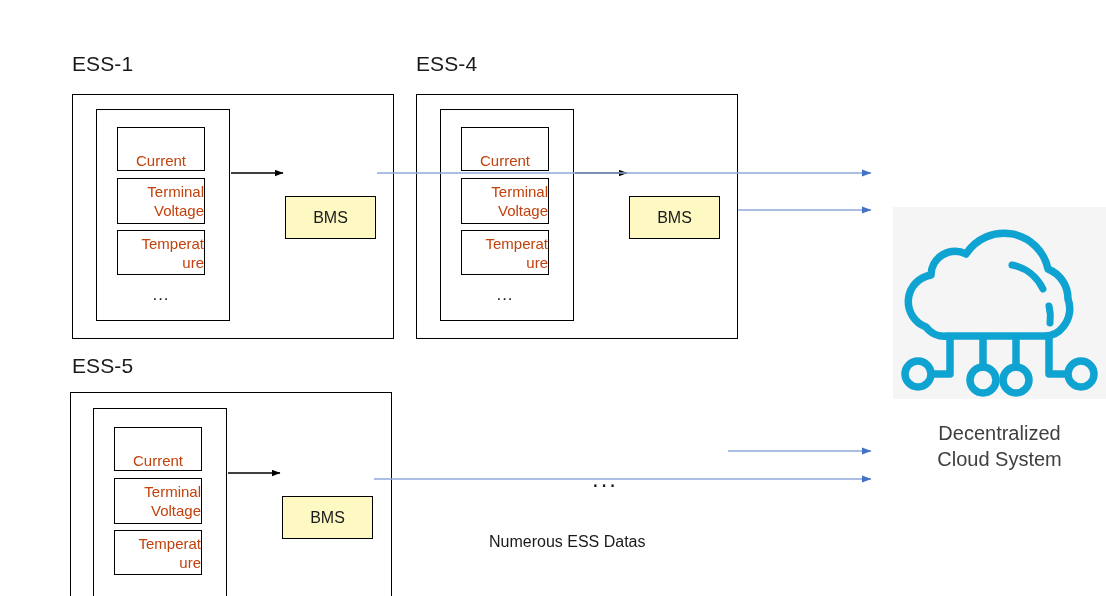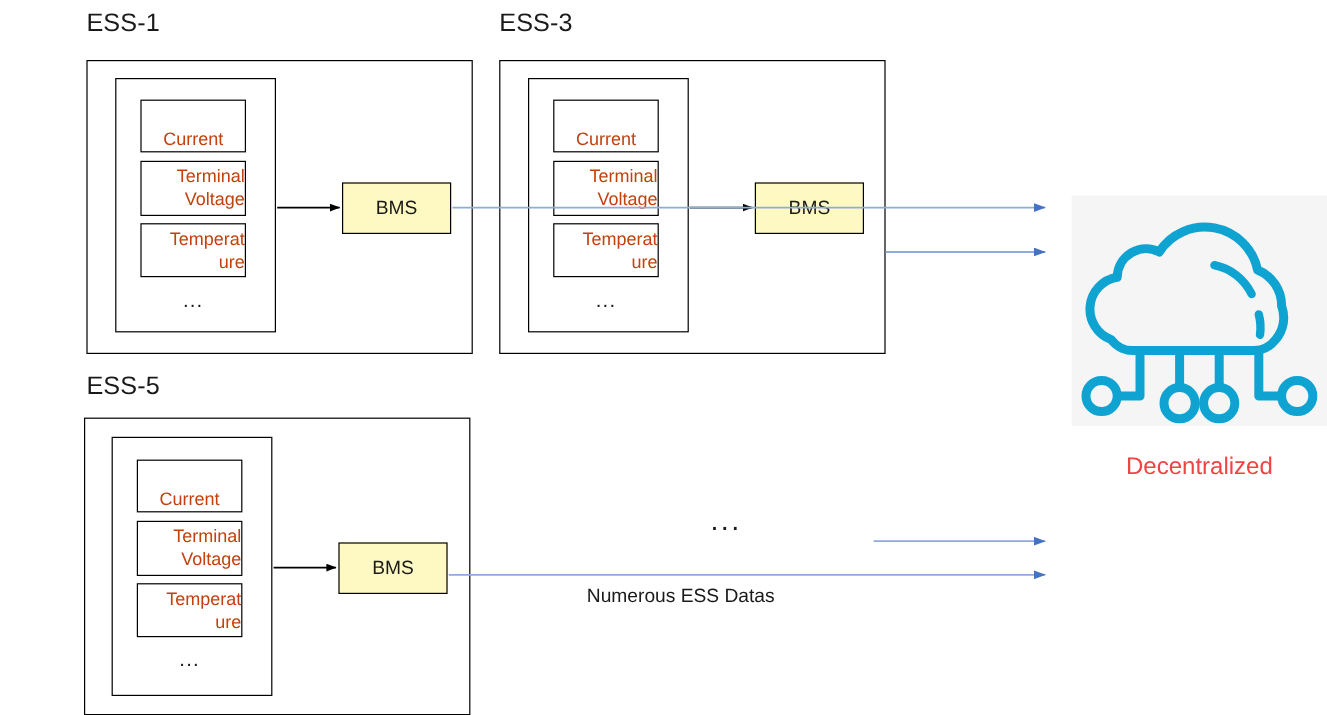--- a/index.html
+++ b/index.html
@@ -14,21 +14,21 @@
   }
   #canvas {
     position: relative;
     width: 1106px;
     height: 596px;
     background: #ffffff;
     overflow: hidden;
   }
 
   
-  .abs { position: absolute; box-sizing: border-box; }
+  .abs { position: absolute; box-sizing: border-box; margin-top: 44px; }
 
   
   .ess-label {
     font-size: 21px;
     line-height: 21px;
     color: #1a1a1a;
     letter-spacing: 0.1px;
     white-space: nowrap;
   }
 
@@ -105,21 +105,21 @@
   }
 
   
   .cloud-tile {
     background: #f5f5f5;
   }
   .cloud-caption {
     text-align: center;
     font-size: 20px;
     line-height: 26px;
-    color: #ef4444;
+    color: #404040;
   }
   .cloud-caption span { display: block; }
 </style>
 </head>
 <body>
 
 <div id="canvas">
 
   <div class="abs ess-label" style="left:72px; top:9px;">ESS-1</div>
 
@@ -137,21 +137,21 @@
   <div class="abs sensor-box" style="left:117px; top:186px; width:88px; height:45px; flex-direction:column;">
     <span>Temperat</span>
     <span>ure</span>
   </div>
   <div class="abs dots-small" style="left:117px; top:242px; width:88px;">...</div>
 
   <div class="abs bms-box" style="left:285px; top:152px; width:91px; height:43px;">
     <span>BMS</span>
   </div>
 
-  <div class="abs ess-label" style="left:416px; top:9px;">ESS-3</div>
+  <div class="abs ess-label" style="left:416px; top:9px;">ESS-4</div>
 
   <div class="abs ess-outer" style="left:416px; top:50px; width:322px; height:245px;"></div>
 
   <div class="abs sensor-group" style="left:440px; top:65px; width:134px; height:212px;"></div>
 
   <div class="abs sensor-box" style="left:461px; top:83px; width:88px; height:44px;">
     <span>Current</span>
   </div>
   <div class="abs sensor-box" style="left:461px; top:134px; width:88px; height:46px; flex-direction:column;">
     <span>Terminal</span>
@@ -247,15 +247,16 @@
         <circle cx="25" cy="167" r="13"></circle>
         <circle cx="90" cy="173" r="13"></circle>
         <circle cx="123" cy="173" r="13"></circle>
         <circle cx="188" cy="167" r="13"></circle>
       </g>
     </svg>
   </div>
 
   <div class="abs cloud-caption" style="left:893px; top:376px; width:213px;">
     <span>Decentralized</span>
+    <span>Cloud System</span>
   </div>
 
 </div>
 
 </body></html>

